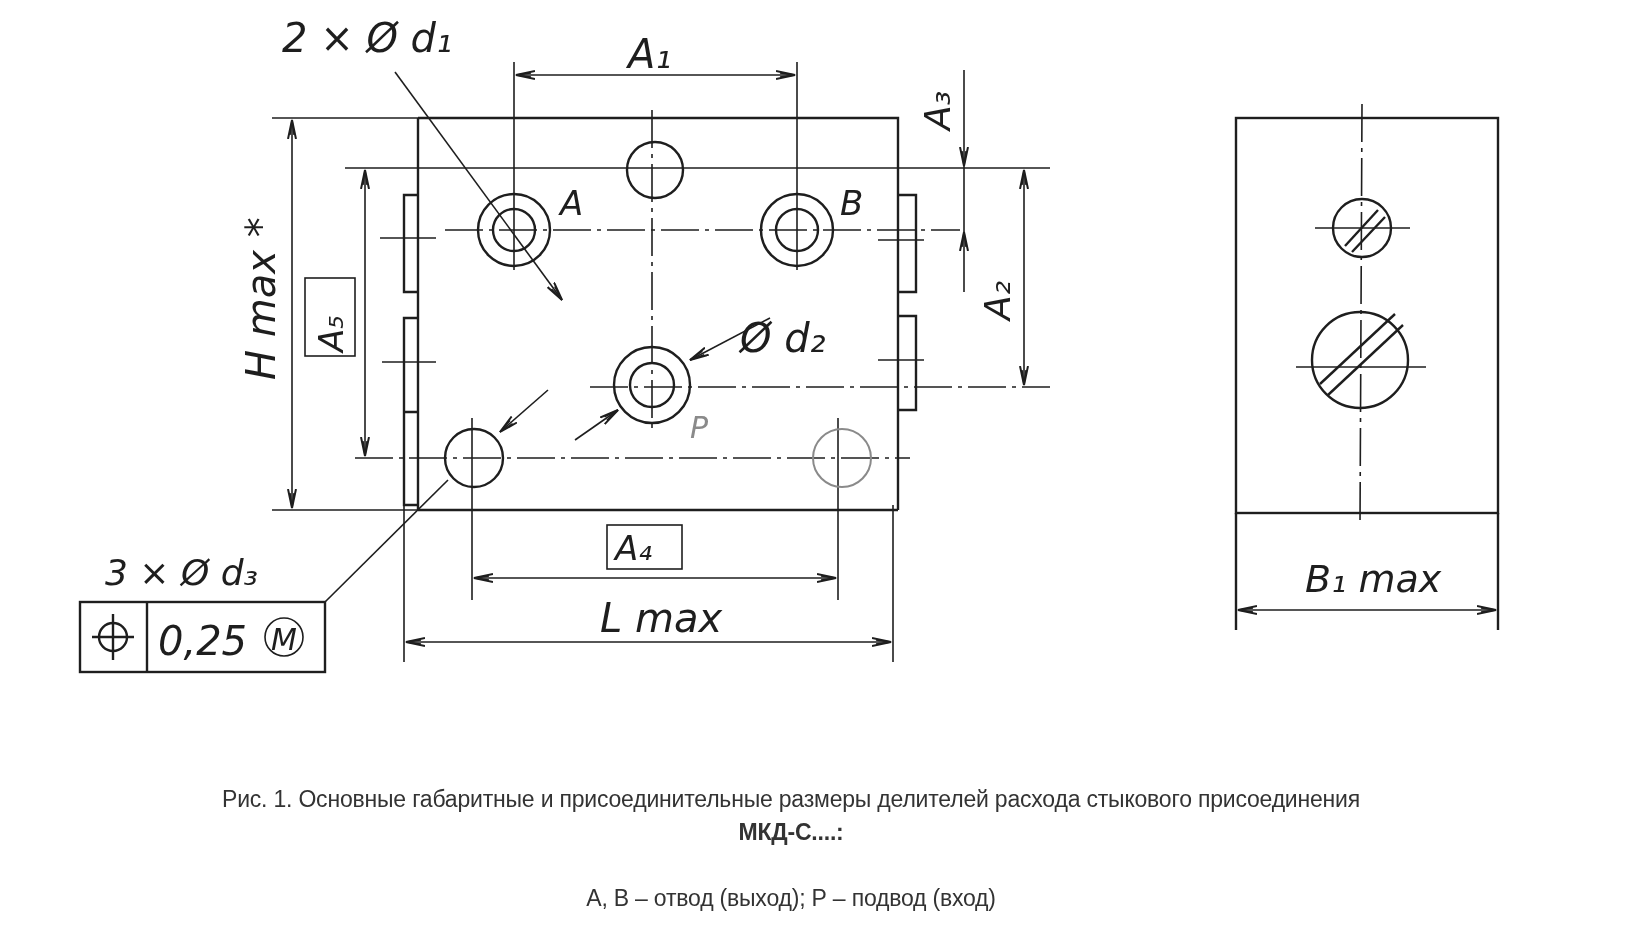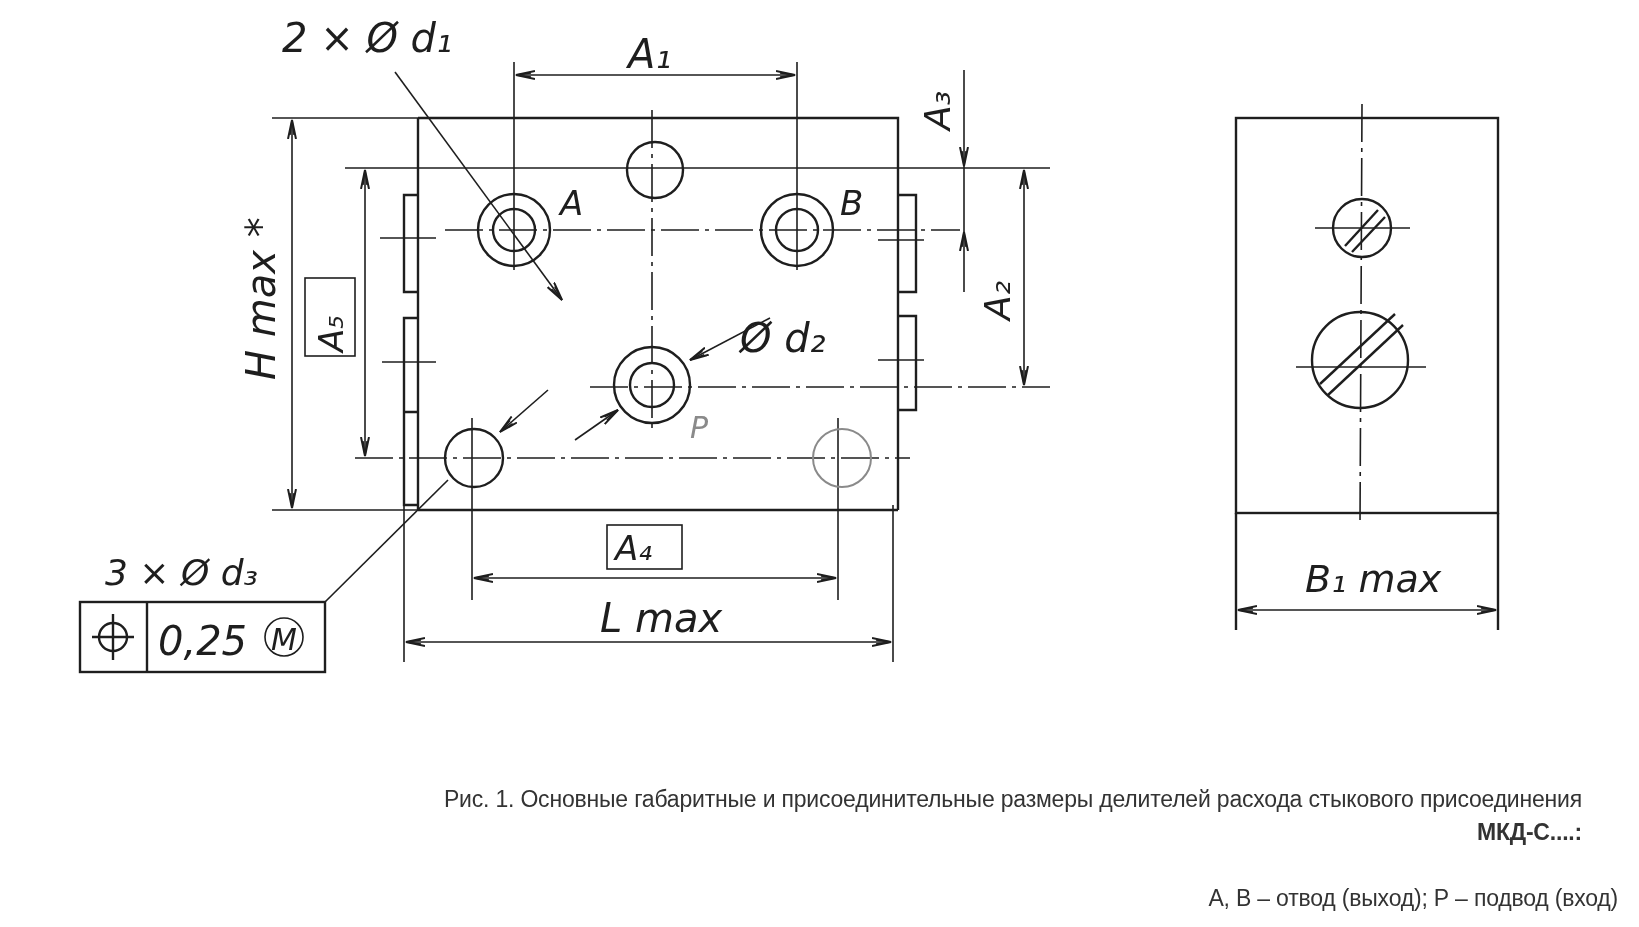--- a/index.html
+++ b/index.html
@@ -4,25 +4,25 @@
 <style>
   html, body { margin: 0; padding: 0; background: #ffffff; }
   body { width: 1639px; height: 927px; position: relative; overflow: hidden; font-family: "DejaVu Sans", sans-serif; }
   #drawing { position: absolute; left: 0; top: 0; width: 1639px; height: 740px; }
   .ln { stroke: #1e1e1e; stroke-width: 2.4; fill: none; }
   .thin { stroke: #1e1e1e; stroke-width: 1.6; fill: none; }
   .cl { stroke: #1e1e1e; stroke-width: 1.6; fill: none; stroke-dasharray: 38 6 4 6; }
   .faint { stroke: #8a8a8a; stroke-width: 2; fill: none; }
   .lbl { font-family: "DejaVu Sans", sans-serif; font-style: italic; fill: #1e1e1e; font-weight: normal; }
   .lbl-faint { fill: #8a8a8a; }
-  .caption { position: absolute; left: 0; width: 1582px; text-align: right; color: #333333;
+  .caption { position: absolute; left: 0; width: 1582px; text-align: center; color: #333333;
              font-family: "Liberation Sans", sans-serif; font-size: 23px; letter-spacing: -0.2px; }
   #cap1 { top: 786px; }
   #cap2 { top: 819px; font-weight: bold; }
-  #cap3 { top: 883px; top: 885px; padding-left: 36px; }
+  #cap3 { top: 883px; top: 885px; }
 </style>
 </head>
 <body>
 
 <svg id="drawing" viewBox="0 0 1639 740" xmlns="http://www.w3.org/2000/svg">
   <defs>
     <marker id="arr" viewBox="0 0 20 10" refX="19" refY="5" markerWidth="20" markerHeight="10" orient="auto-start-reverse" markerUnits="userSpaceOnUse">
       <path d="M0,1 L19,5 L0,9" fill="none" stroke="#1e1e1e" stroke-width="2"></path>
       <path d="M4,3 L19,5 L4,7" fill="none" stroke="#1e1e1e" stroke-width="1.5"></path>
     </marker>

